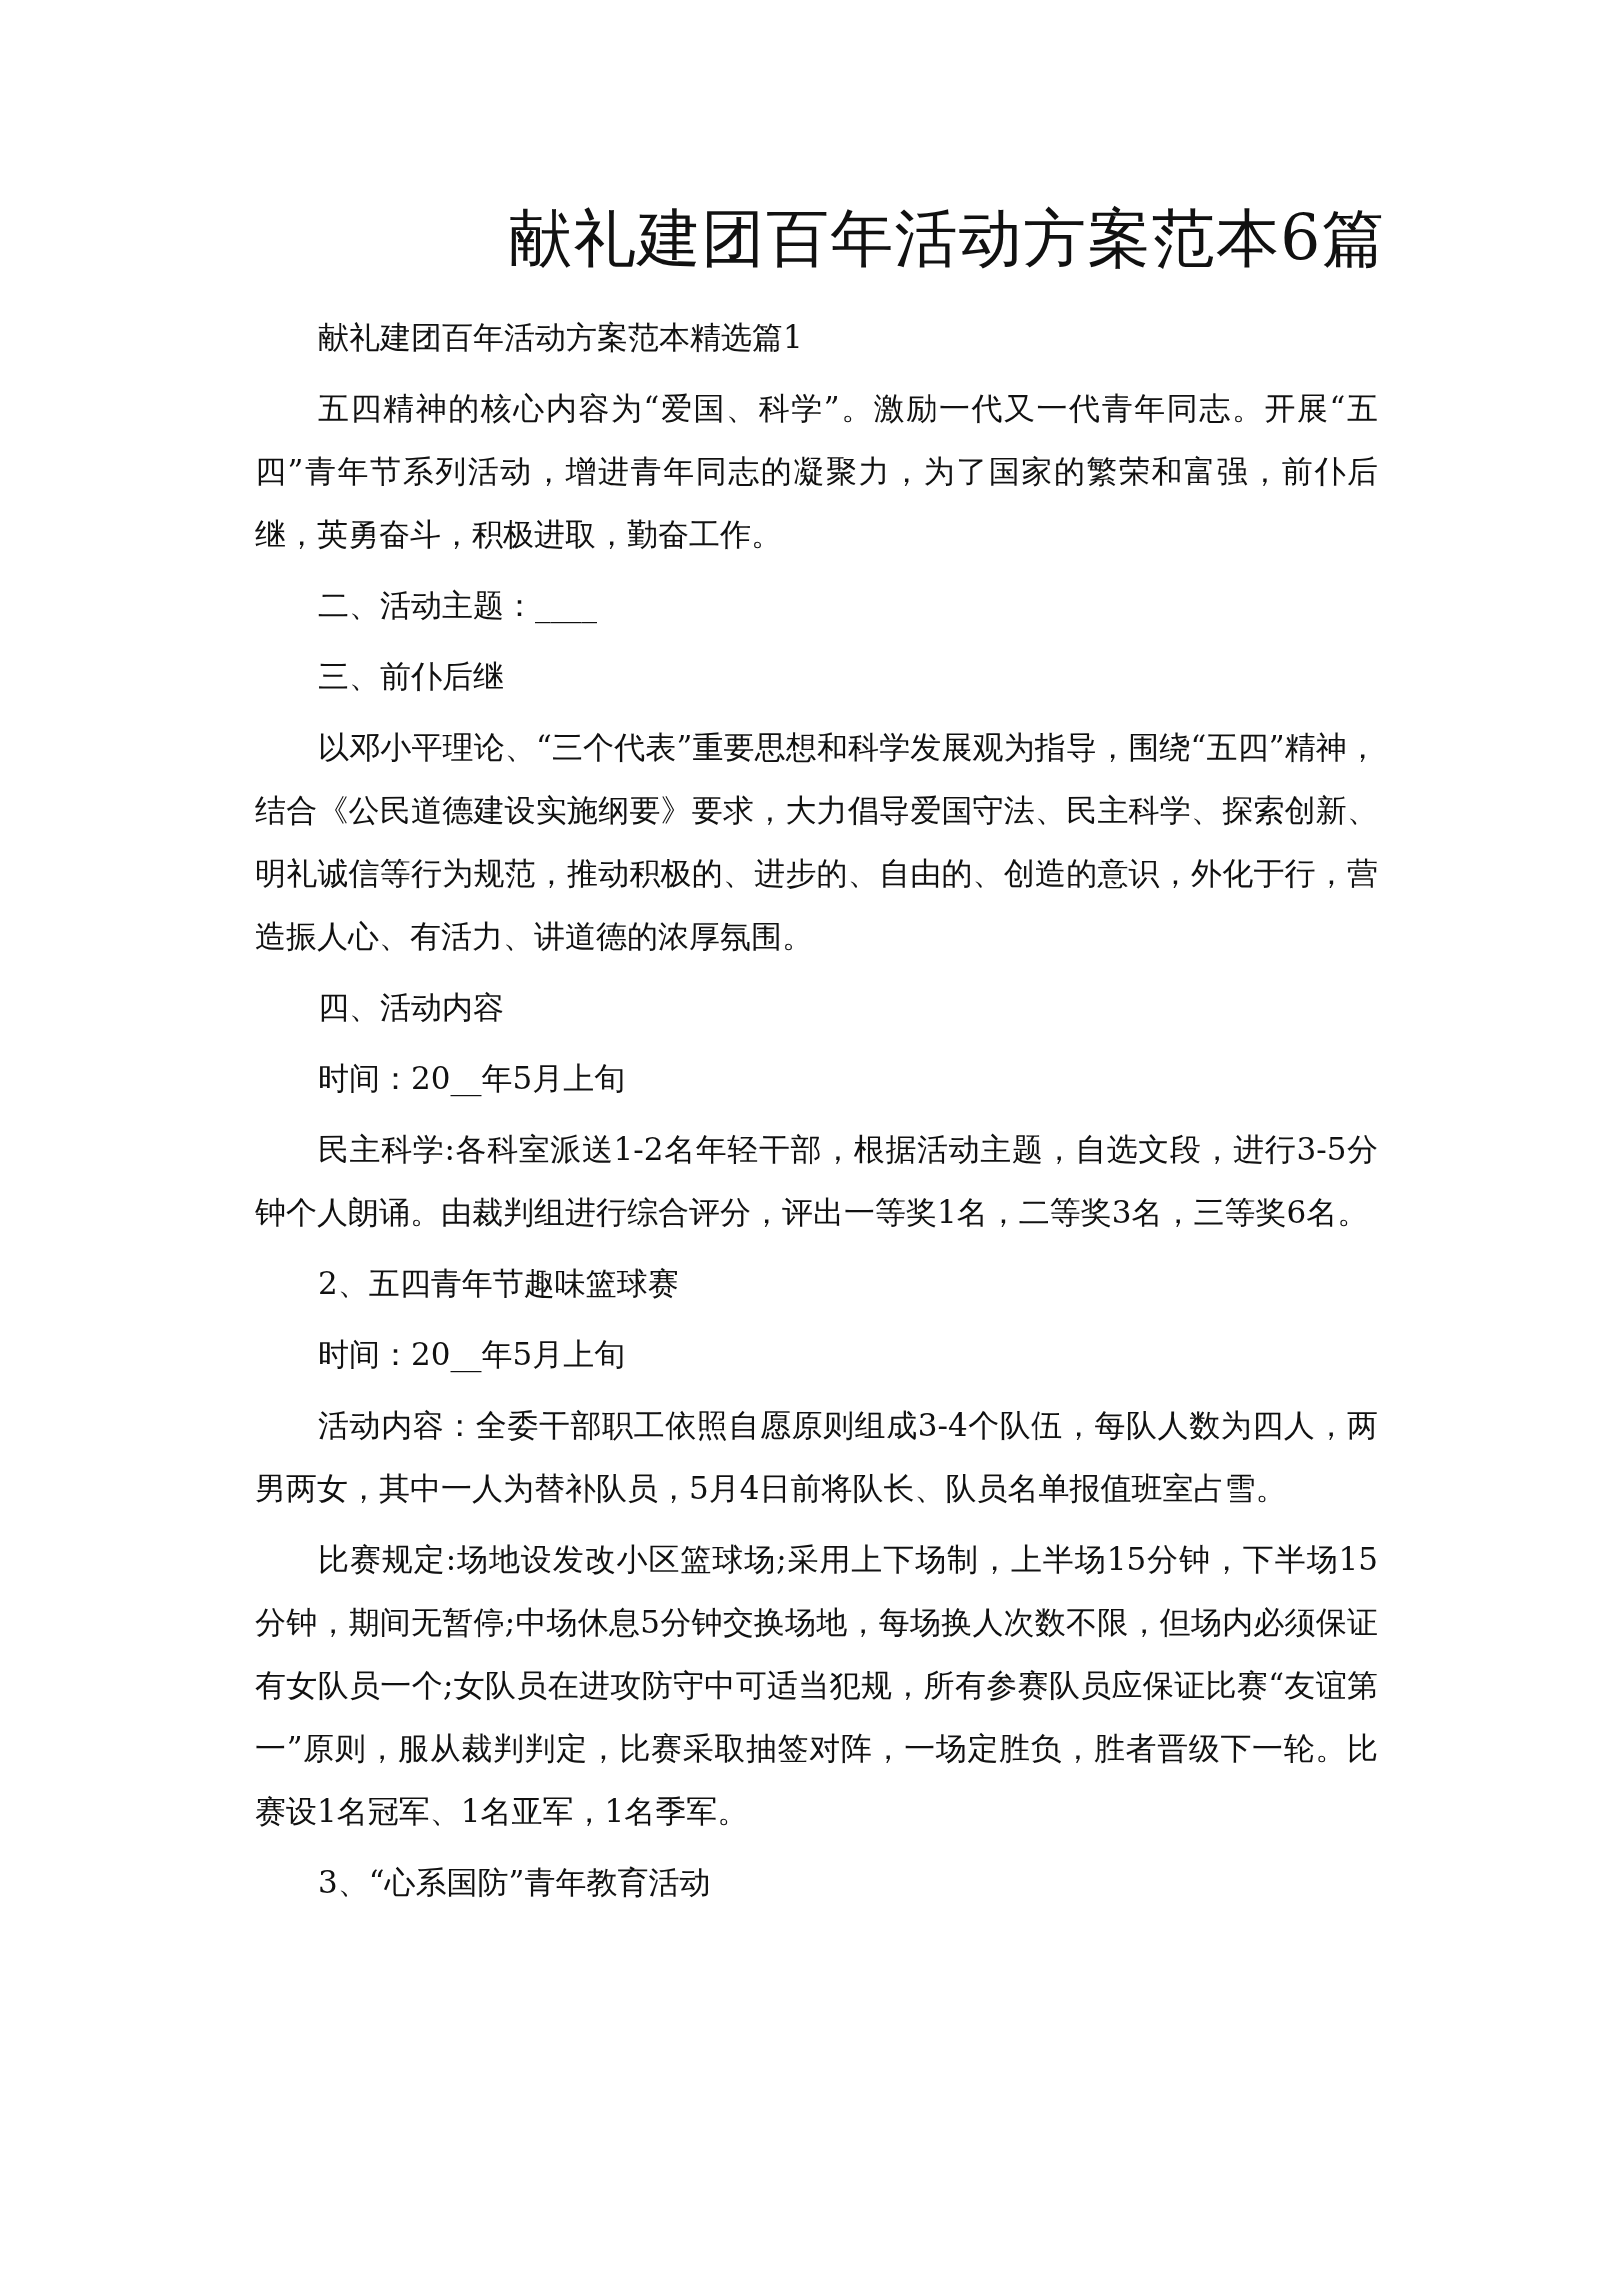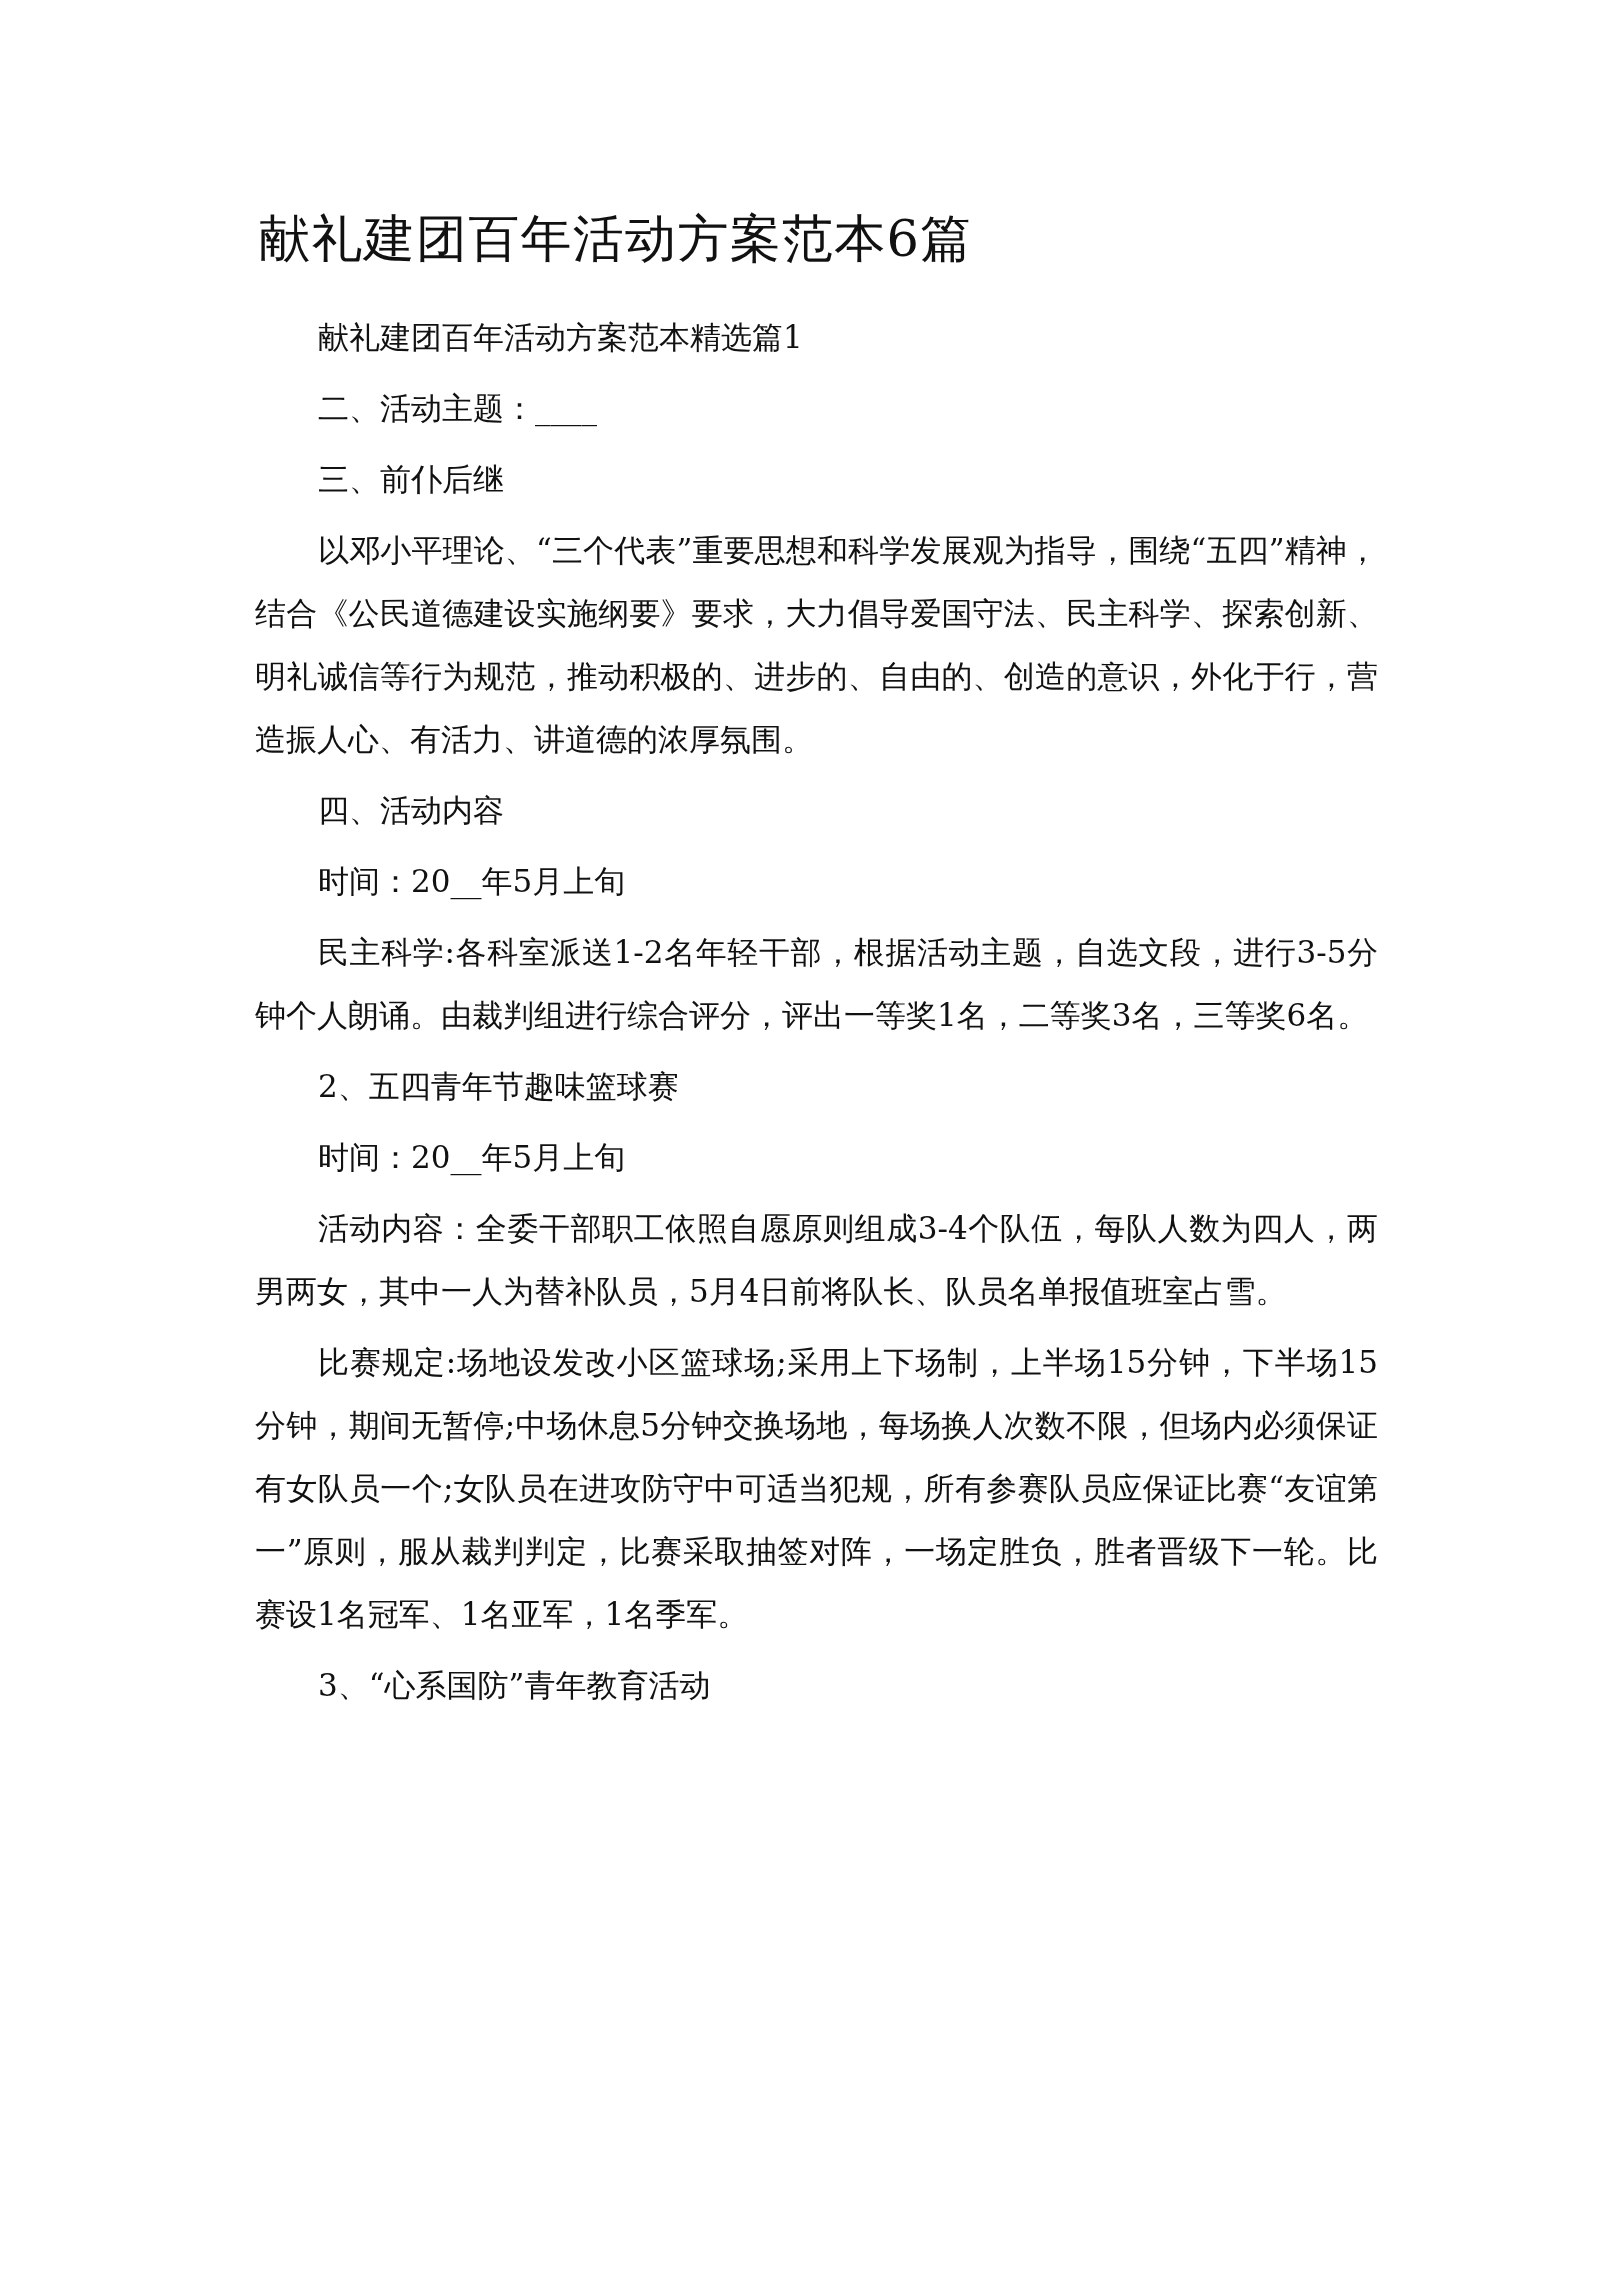--- a/index.html
+++ b/index.html
@@ -1,30 +1,31 @@
 <!DOCTYPE html>
 <html style="font-size:10.5px"><head>
 <meta charset="utf-8">
 <style>
   html, body { margin:0; padding:0; background:#ffffff; }
   body { width:1623px; height:2295px; position:relative; overflow:hidden;
          font-family:"DejaVu Serif","Liberation Serif",serif; color:#111; }
   .page { position:absolute; left:247px; top:0; width:1139px; }
-  .title { position:absolute; left:12px; width:1139px; top:196px; text-align:left;
-           font-size:51px; line-height:85px; letter-spacing:1.3px; margin:0; font-weight:normal; }
+  .title { position:absolute; left:0; width:1139px; top:196px; text-align:right;
+           font-size:63px; line-height:85px; letter-spacing:1.3px; margin:0; font-weight:normal; }
   .body { position:absolute; left:0; top:298px; width:1139px; font-size:31px; line-height:63px; }
   .p { margin:8px; text-indent:63px; text-align:justify; text-align-last:left; }
 </style>
 </head>
 <body>
 
 <div class="page">
   <h1 class="title">献礼建团百年活动方案范本6篇</h1>
   <div class="body">
     <p class="p">献礼建团百年活动方案范本精选篇1</p>
+    <p class="p">五四精神的核心内容为“爱国、科学”。激励一代又一代青年同志。开展“五四”青年节系列活动，增进青年同志的凝聚力，为了国家的繁荣和富强，前仆后继，英勇奋斗，积极进取，勤奋工作。</p>
     <p class="p">二、活动主题：____</p>
     <p class="p">三、前仆后继</p>
     <p class="p">以邓小平理论、“三个代表”重要思想和科学发展观为指导，围绕“五四”精神，结合《公民道德建设实施纲要》要求，大力倡导爱国守法、民主科学、探索创新、明礼诚信等行为规范，推动积极的、进步的、自由的、创造的意识，外化于行，营造振人心、有活力、讲道德的浓厚氛围。</p>
     <p class="p">四、活动内容</p>
     <p class="p">时间：20__年5月上旬</p>
     <p class="p">民主科学:各科室派送1-2名年轻干部，根据活动主题，自选文段，进行3-5分钟个人朗诵。由裁判组进行综合评分，评出一等奖1名，二等奖3名，三等奖6名。</p>
     <p class="p">2、五四青年节趣味篮球赛</p>
     <p class="p">时间：20__年5月上旬</p>
     <p class="p">活动内容：全委干部职工依照自愿原则组成3-4个队伍，每队人数为四人，两男两女，其中一人为替补队员，5月4日前将队长、队员名单报值班室占雪。</p>
     <p class="p">比赛规定:场地设发改小区篮球场;采用上下场制，上半场15分钟，下半场15分钟，期间无暂停;中场休息5分钟交换场地，每场换人次数不限，但场内必须保证有女队员一个;女队员在进攻防守中可适当犯规，所有参赛队员应保证比赛“友谊第一”原则，服从裁判判定，比赛采取抽签对阵，一场定胜负，胜者晋级下一轮。比赛设1名冠军、1名亚军，1名季军。</p>

